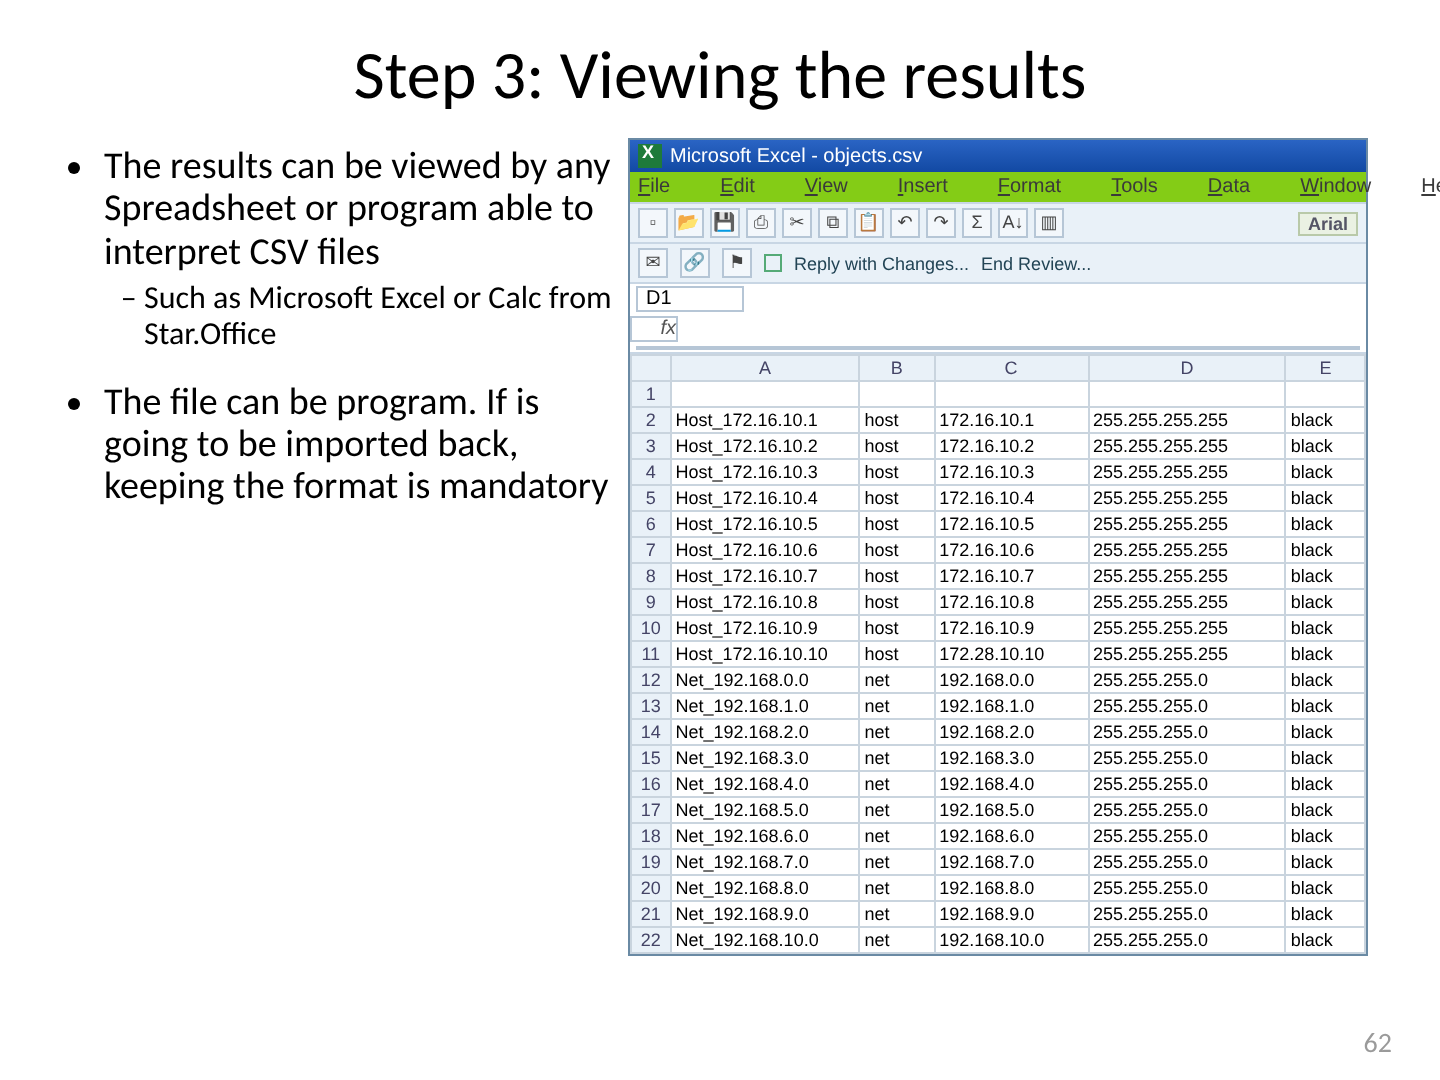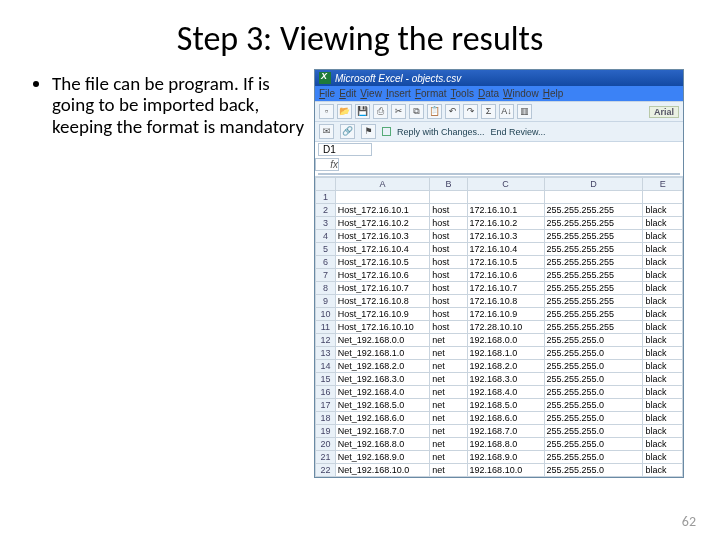--- a/index.html
+++ b/index.html
@@ -42,35 +42,34 @@
     width: 370px;
   }
   .title-bar {
     background: linear-gradient(#2a64c4,#1249a3);
     color:#fff;
     display:flex;
     align-items:center;
     padding: 2px 4px;
     gap:4px;
     font-size:10px;
-    font-style:italic;
   }
   .title-bar .xl-icon{
     width:12px;height:12px;background:#1e7a3a;display:inline-block;
     position:relative;
   }
   .title-bar .xl-icon::after{
     content:"X";color:#fff;font-weight:bold;font-size:9px;
     position:absolute;left:2px;top:-1px;
   }
   .menu-bar {
-    background:#3b82f6;
+    background:#84cc16;
     padding:2px 4px;
     display:flex;
-    gap:4px;
+    gap:25px;
     color:#3a3a3a;
     font-size:10px;
     align-items:flex-end;
   }
   .menu-bar span u{text-decoration:underline;}
   .tool-bar {
     background:#e9f1f8;
     border-top:1px solid #c8d6e4;
     border-bottom:1px solid #c8d6e4;
     padding:2px 4px;
@@ -132,20 +131,26 @@
     font-size:14px;color:#9a9a9a;
   }
 </style>
 </head>
 <body>
 
 <h1 class="slide-title">Step 3: Viewing the results</h1>
 
 <div class="content">
   <div class="text-col">
+    <ul>
+      <li>The results can be viewed by any Spreadsheet or program able to interpret CSV files</li>
+      <ul>
+          <li>Such as Microsoft Excel or Calc from Star.Office</li>
+        </ul>
+    </ul>
     <ul>
       <li>The file can be program. If is going to be imported back, keeping the format is mandatory</li>
     </ul>
   </div>
 
   <div class="shot-col">
     <div class="excel-window">
       <div class="title-bar">
         <span class="xl-icon"></span>
         <span>Microsoft Excel - objects.csv</span>

